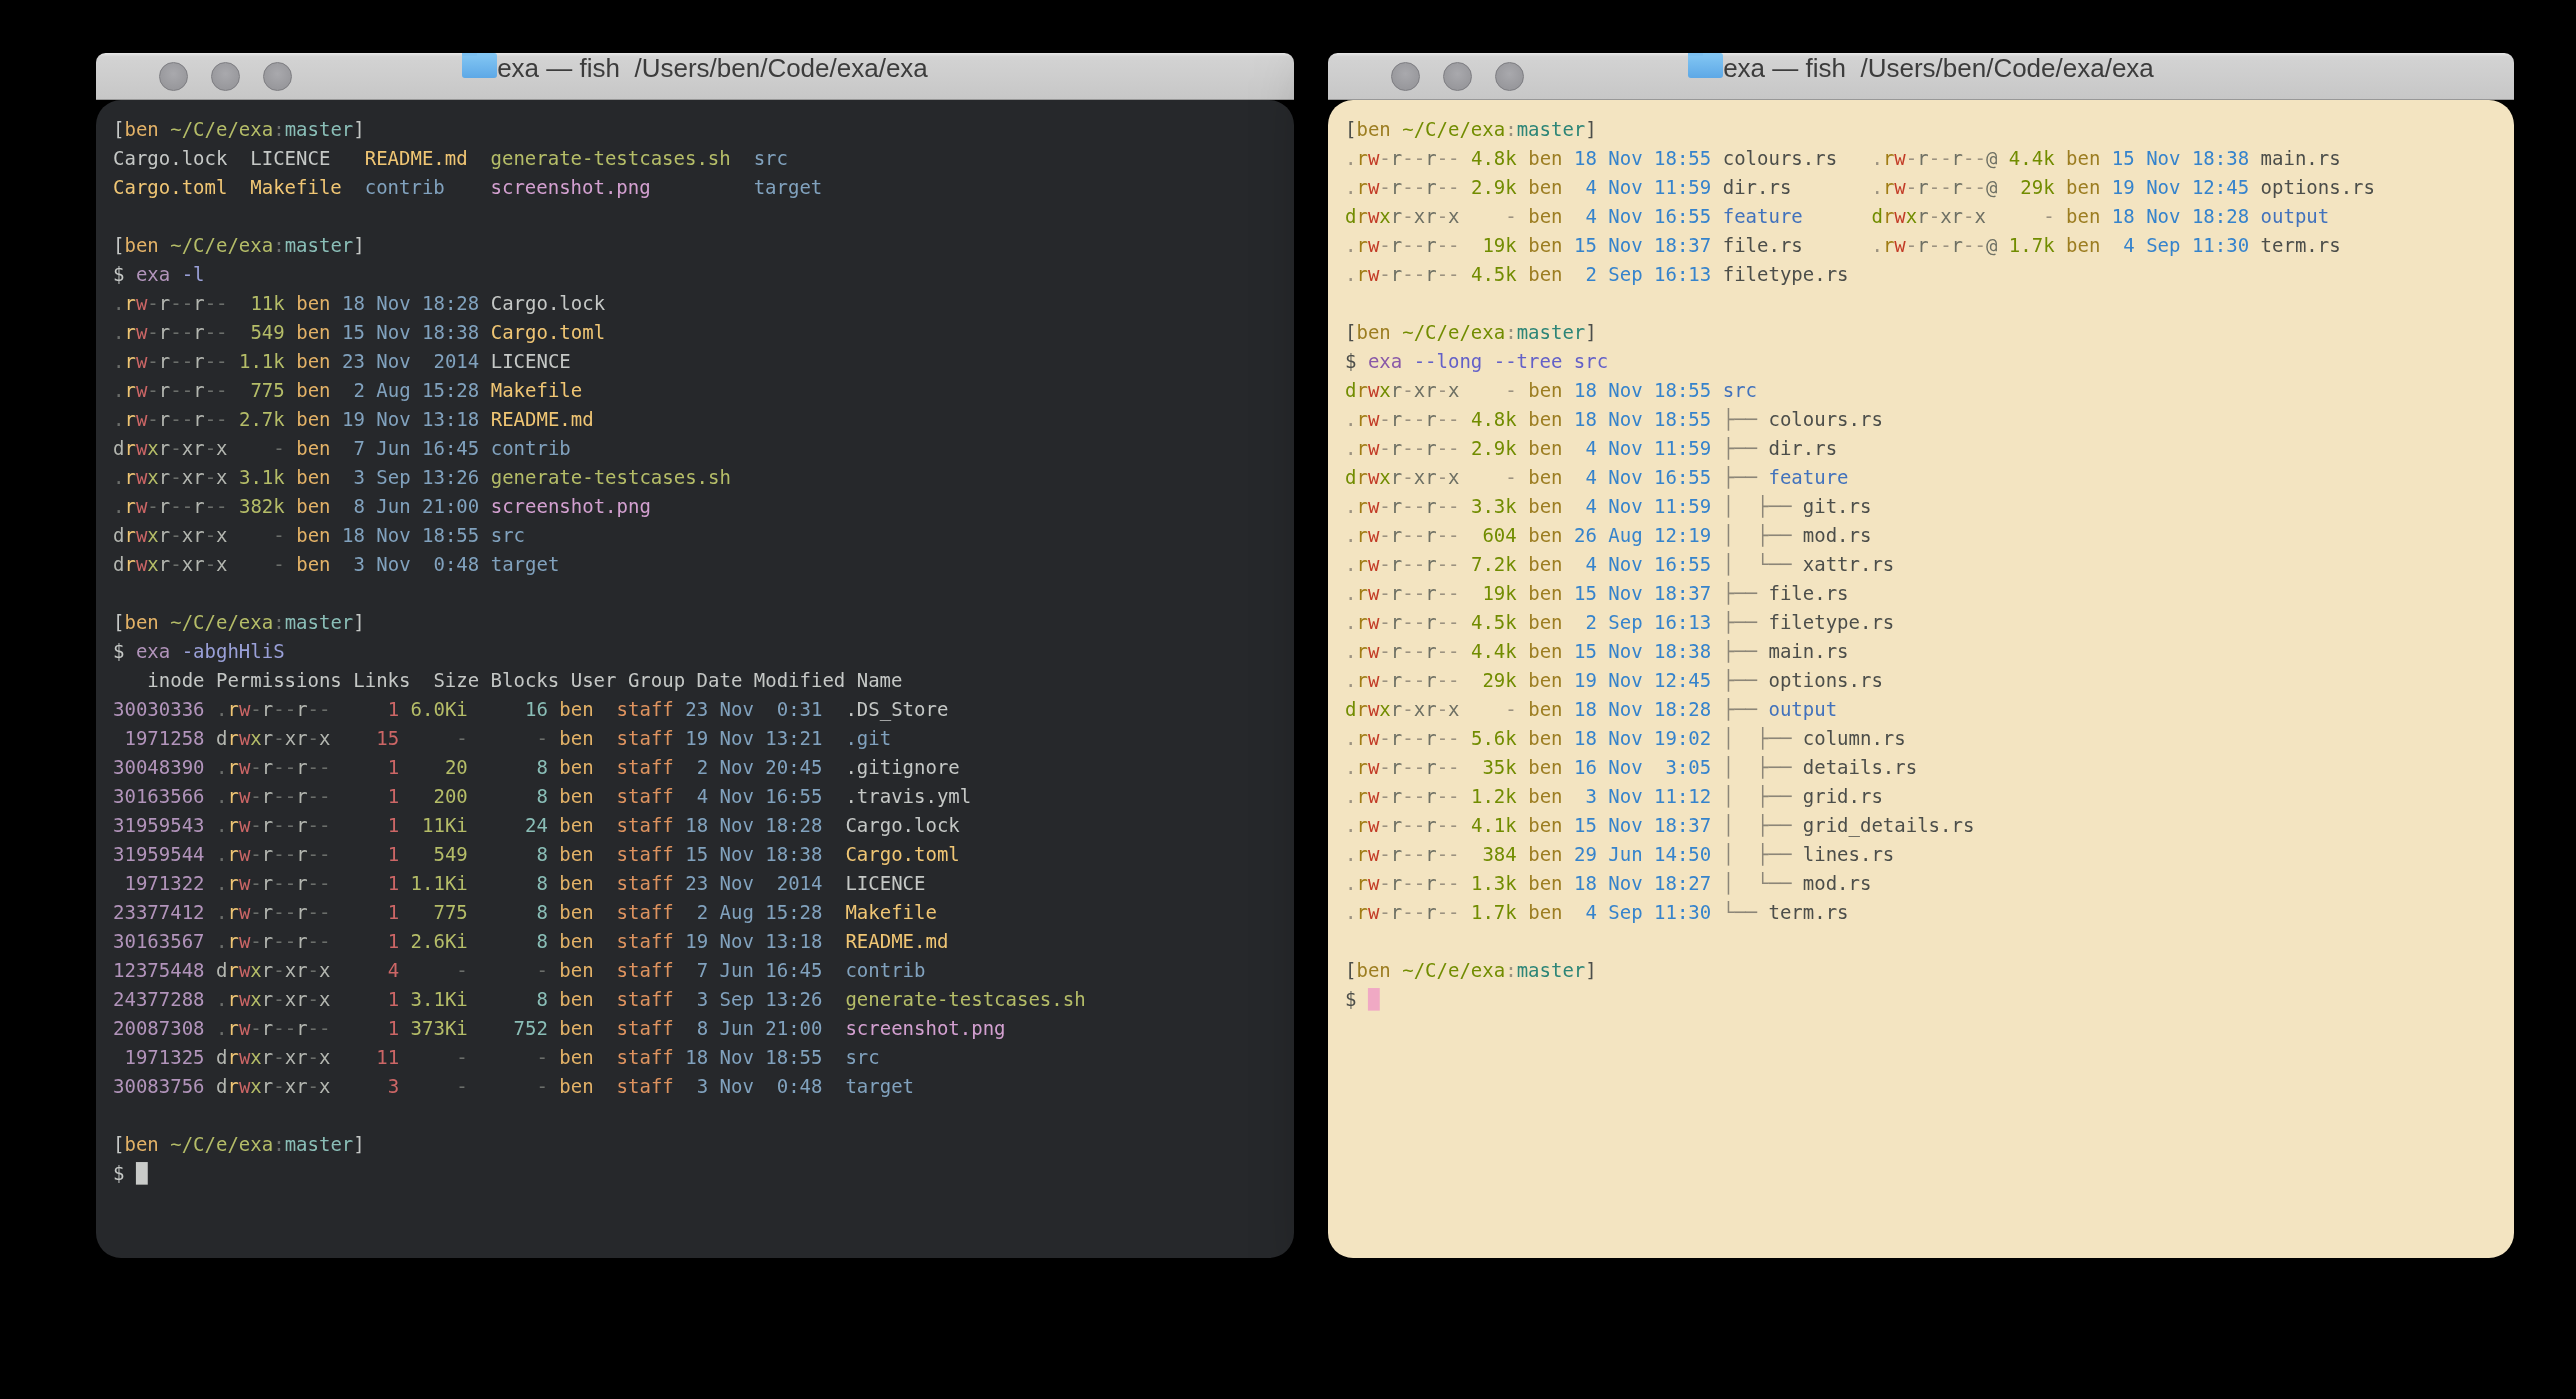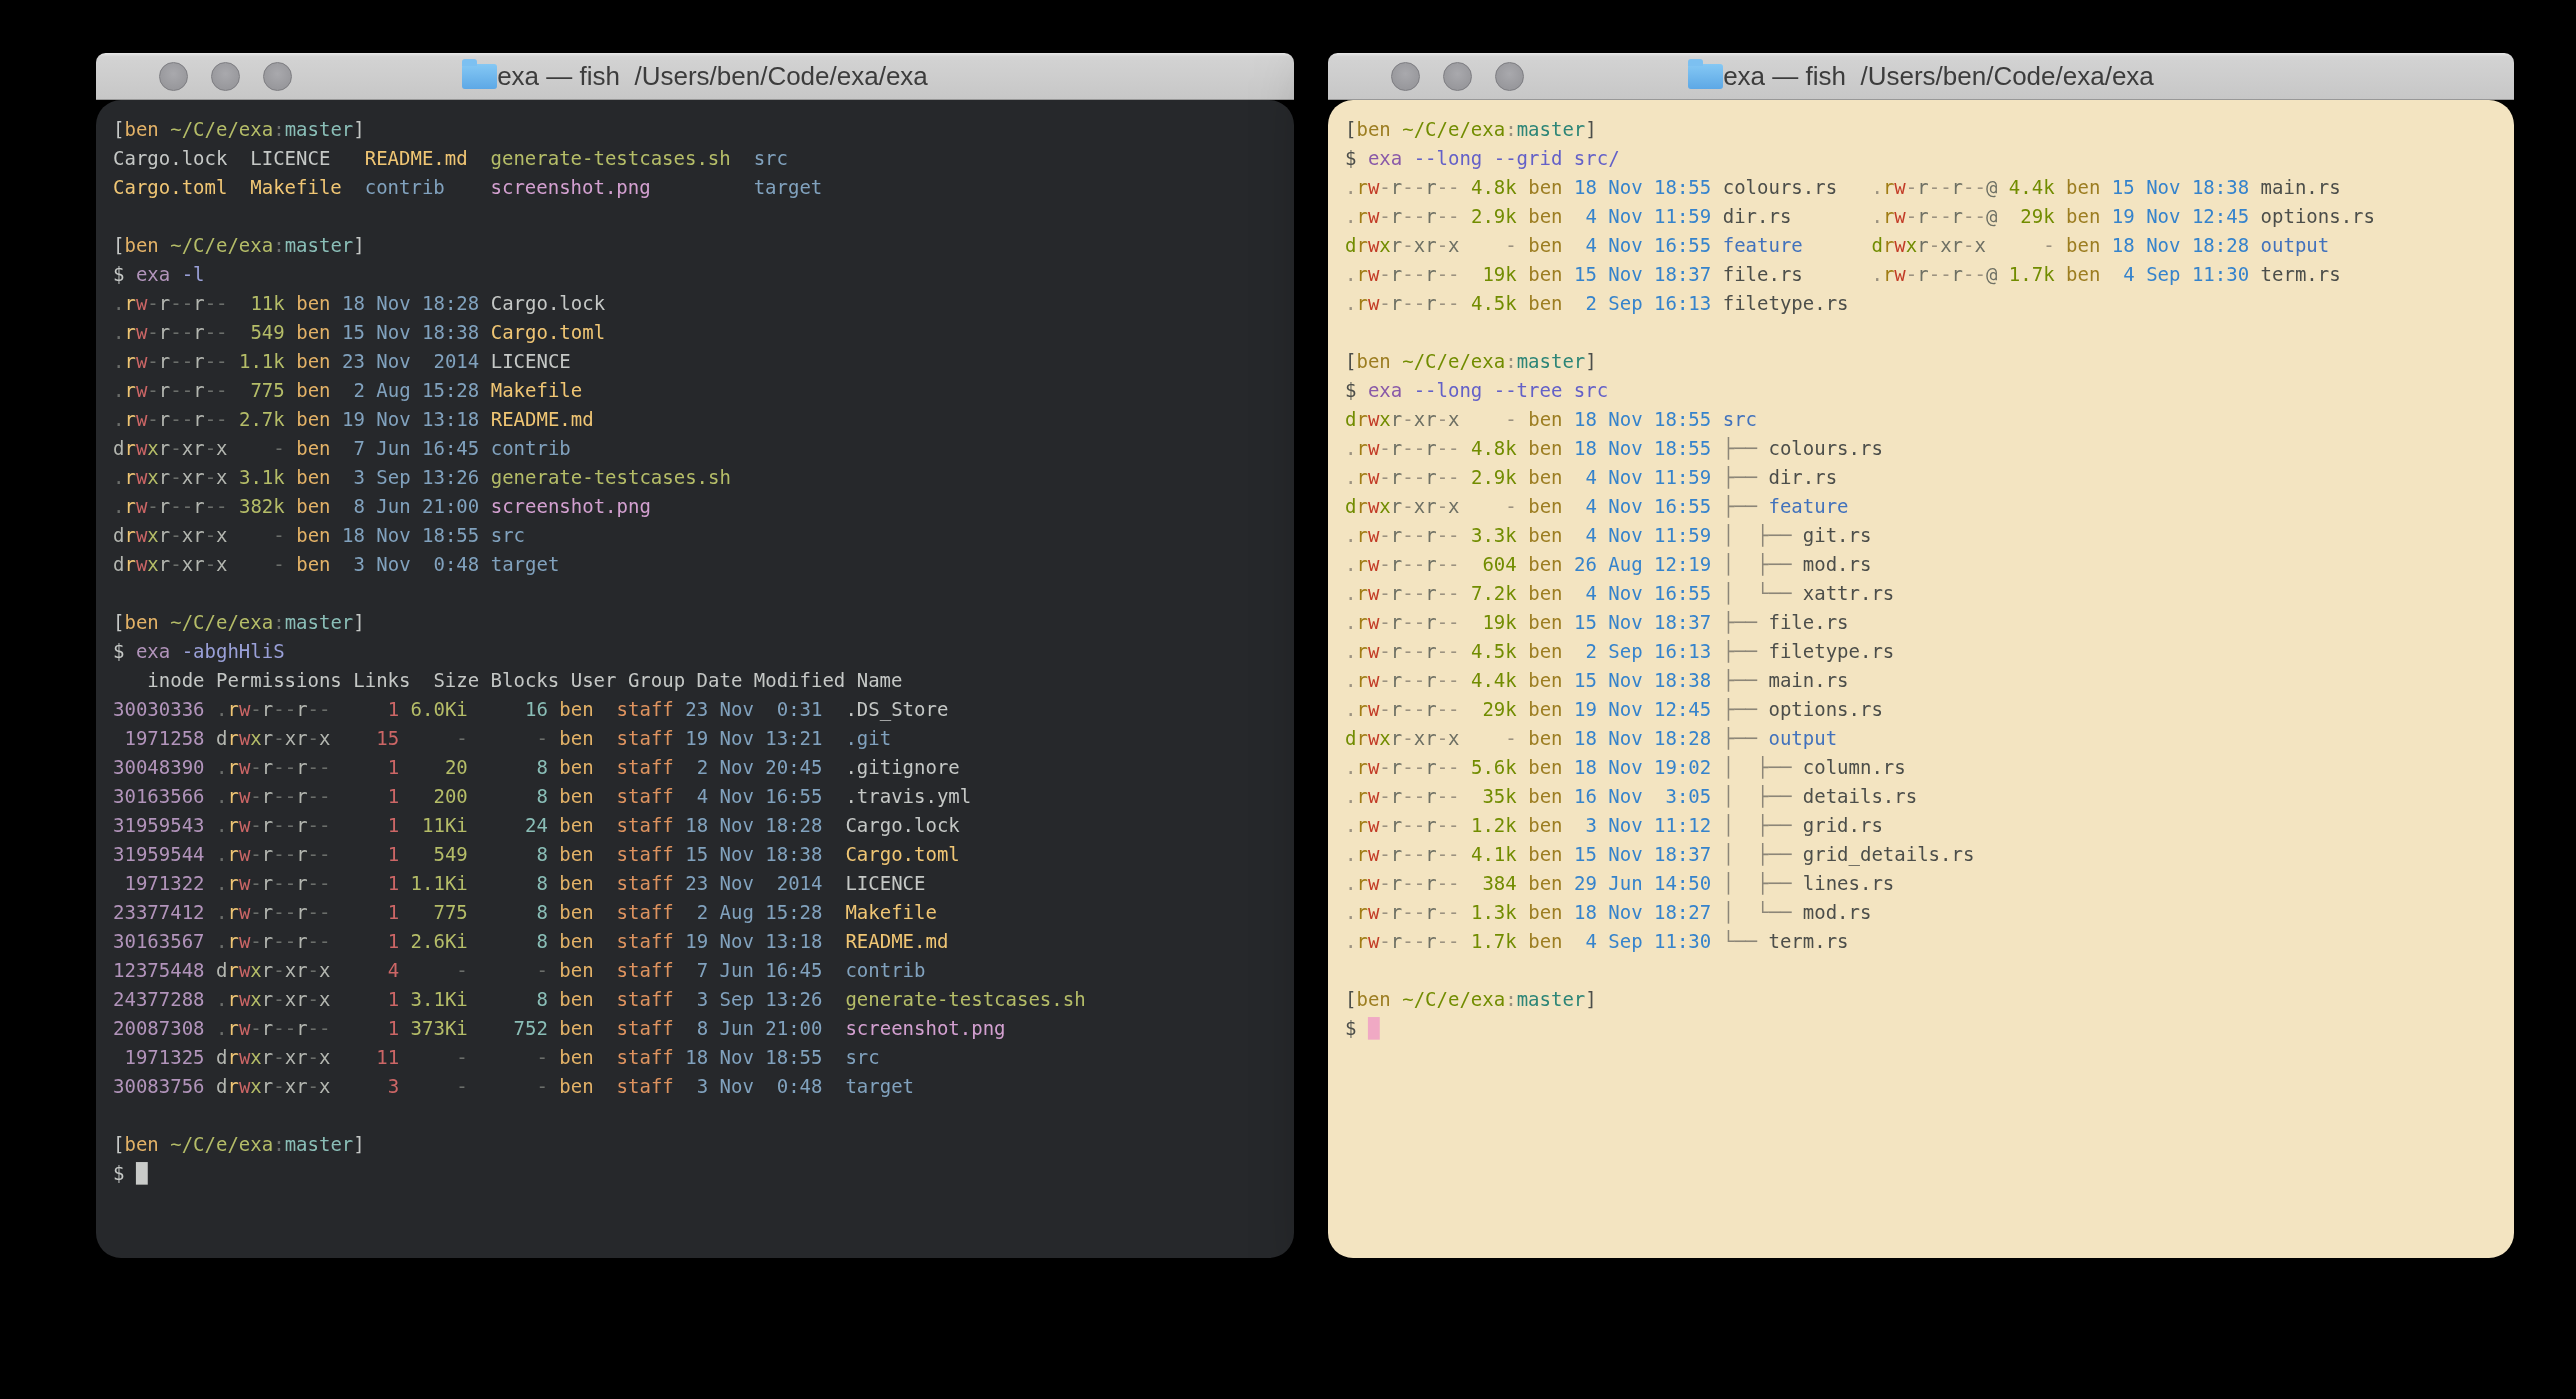--- a/index.html
+++ b/index.html
@@ -28,21 +28,21 @@
   }
   .light{
     width:29px;height:29px;border-radius:50%;
     background:radial-gradient(circle at 50% 40%,#a9a9ad,#919195);
     border:1px solid #7c7c80;
     box-sizing:border-box;
     padding:0;
   }
   .titlewrap{
     position:absolute;left:0;right:0;top:0;bottom:0;
-    display:flex;align-items:center;justify-content:center;gap:0;
+    display:flex;align-items:flex-start;justify-content:center;gap:0;
   }
   .folder{
     width:35px;height:25px;
     background:linear-gradient(180deg,#85c8f4,#5da8e6);
     border-radius:2.9px;
     position:relative;
     flex:0 0 auto;
   }
   .folder::before{
     content:"";
@@ -149,21 +149,20 @@
       <button class="light"></button>
       <button class="light"></button>
     </div>
     <div class="titlewrap">
       <span class="folder"></span>
       <span class="title-text">exa — fish  /Users/ben/Code/exa/exa</span>
     </div>
   </div>
   <div class="term">
       <div class="tline"><span class="c-fg">[</span><span class="c-user">ben</span><span class="c-fg"> </span><span class="c-green">~/C/e/exa</span><span class="c-dim">:</span><span class="c-teal">master</span><span class="c-fg">]</span></div>
-      <div class="tline"><span class="c-fg">$ </span><span class="c-purple">exa</span><span class="c-fg"> </span><span class="c-violet">--long --grid</span><span class="c-fg"> </span><span class="c-violet">src/</span></div>
       <div class="tline"><span class="c-dim">.</span><span class="c-yellow">r</span><span class="c-red">w</span><span class="c-dim">-</span><span class="c-dim2">r</span><span class="c-dim">-</span><span class="c-dim">-</span><span class="c-dim2">r</span><span class="c-dim">-</span><span class="c-dim">-</span><span class="c-green"> 4.8k</span><span class="c-fg"> </span><span class="c-user">ben</span><span class="c-fg"> </span><span class="c-blue">18 Nov 18:55</span><span class="c-fg"> </span><span class="c-fg">colours.rs</span><span class="c-fg">   </span><span class="c-dim">.</span><span class="c-yellow">r</span><span class="c-red">w</span><span class="c-dim">-</span><span class="c-dim2">r</span><span class="c-dim">-</span><span class="c-dim">-</span><span class="c-dim2">r</span><span class="c-dim">-</span><span class="c-dim">-</span><span class="c-dim2">@</span><span class="c-green"> 4.4k</span><span class="c-fg"> </span><span class="c-user">ben</span><span class="c-fg"> </span><span class="c-blue">15 Nov 18:38</span><span class="c-fg"> </span><span class="c-fg">main.rs</span></div>
       <div class="tline"><span class="c-dim">.</span><span class="c-yellow">r</span><span class="c-red">w</span><span class="c-dim">-</span><span class="c-dim2">r</span><span class="c-dim">-</span><span class="c-dim">-</span><span class="c-dim2">r</span><span class="c-dim">-</span><span class="c-dim">-</span><span class="c-green"> 2.9k</span><span class="c-fg"> </span><span class="c-user">ben</span><span class="c-fg"> </span><span class="c-blue"> 4 Nov 11:59</span><span class="c-fg"> </span><span class="c-fg">dir.rs</span><span class="c-fg">       </span><span class="c-dim">.</span><span class="c-yellow">r</span><span class="c-red">w</span><span class="c-dim">-</span><span class="c-dim2">r</span><span class="c-dim">-</span><span class="c-dim">-</span><span class="c-dim2">r</span><span class="c-dim">-</span><span class="c-dim">-</span><span class="c-dim2">@</span><span class="c-green">  29k</span><span class="c-fg"> </span><span class="c-user">ben</span><span class="c-fg"> </span><span class="c-blue">19 Nov 12:45</span><span class="c-fg"> </span><span class="c-fg">options.rs</span></div>
       <div class="tline"><span class="c-dimd">d</span><span class="c-yellow">r</span><span class="c-red">w</span><span class="c-green">x</span><span class="c-dim2">r</span><span class="c-dim">-</span><span class="c-dim2">x</span><span class="c-dim2">r</span><span class="c-dim">-</span><span class="c-dim2">x</span><span class="c-dim">    -</span><span class="c-fg"> </span><span class="c-user">ben</span><span class="c-fg"> </span><span class="c-blue"> 4 Nov 16:55</span><span class="c-fg"> </span><span class="c-dir">feature</span><span class="c-fg">      </span><span class="c-dimd">d</span><span class="c-yellow">r</span><span class="c-red">w</span><span class="c-green">x</span><span class="c-dim2">r</span><span class="c-dim">-</span><span class="c-dim2">x</span><span class="c-dim2">r</span><span class="c-dim">-</span><span class="c-dim2">x</span><span class="c-dim">     -</span><span class="c-fg"> </span><span class="c-user">ben</span><span class="c-fg"> </span><span class="c-blue">18 Nov 18:28</span><span class="c-fg"> </span><span class="c-dir">output</span></div>
       <div class="tline"><span class="c-dim">.</span><span class="c-yellow">r</span><span class="c-red">w</span><span class="c-dim">-</span><span class="c-dim2">r</span><span class="c-dim">-</span><span class="c-dim">-</span><span class="c-dim2">r</span><span class="c-dim">-</span><span class="c-dim">-</span><span class="c-green">  19k</span><span class="c-fg"> </span><span class="c-user">ben</span><span class="c-fg"> </span><span class="c-blue">15 Nov 18:37</span><span class="c-fg"> </span><span class="c-fg">file.rs</span><span class="c-fg">      </span><span class="c-dim">.</span><span class="c-yellow">r</span><span class="c-red">w</span><span class="c-dim">-</span><span class="c-dim2">r</span><span class="c-dim">-</span><span class="c-dim">-</span><span class="c-dim2">r</span><span class="c-dim">-</span><span class="c-dim">-</span><span class="c-dim2">@</span><span class="c-green"> 1.7k</span><span class="c-fg"> </span><span class="c-user">ben</span><span class="c-fg"> </span><span class="c-blue"> 4 Sep 11:30</span><span class="c-fg"> </span><span class="c-fg">term.rs</span></div>
       <div class="tline"><span class="c-dim">.</span><span class="c-yellow">r</span><span class="c-red">w</span><span class="c-dim">-</span><span class="c-dim2">r</span><span class="c-dim">-</span><span class="c-dim">-</span><span class="c-dim2">r</span><span class="c-dim">-</span><span class="c-dim">-</span><span class="c-green"> 4.5k</span><span class="c-fg"> </span><span class="c-user">ben</span><span class="c-fg"> </span><span class="c-blue"> 2 Sep 16:13</span><span class="c-fg"> </span><span class="c-fg">filetype.rs</span></div>
       <div class="tline">&nbsp;</div>
       <div class="tline"><span class="c-fg">[</span><span class="c-user">ben</span><span class="c-fg"> </span><span class="c-green">~/C/e/exa</span><span class="c-dim">:</span><span class="c-teal">master</span><span class="c-fg">]</span></div>
       <div class="tline"><span class="c-fg">$ </span><span class="c-purple">exa</span><span class="c-fg"> </span><span class="c-violet">--long --tree</span><span class="c-fg"> </span><span class="c-violet">src</span></div>
       <div class="tline"><span class="c-dimd">d</span><span class="c-yellow">r</span><span class="c-red">w</span><span class="c-green">x</span><span class="c-dim2">r</span><span class="c-dim">-</span><span class="c-dim2">x</span><span class="c-dim2">r</span><span class="c-dim">-</span><span class="c-dim2">x</span><span class="c-dim">    -</span><span class="c-fg"> </span><span class="c-user">ben</span><span class="c-fg"> </span><span class="c-blue">18 Nov 18:55</span><span class="c-fg"> </span><span class="c-dir">src</span></div>
       <div class="tline"><span class="c-dim">.</span><span class="c-yellow">r</span><span class="c-red">w</span><span class="c-dim">-</span><span class="c-dim2">r</span><span class="c-dim">-</span><span class="c-dim">-</span><span class="c-dim2">r</span><span class="c-dim">-</span><span class="c-dim">-</span><span class="c-green"> 4.8k</span><span class="c-fg"> </span><span class="c-user">ben</span><span class="c-fg"> </span><span class="c-blue">18 Nov 18:55</span><span class="c-fg"> </span><span class="c-tree">├── </span><span class="c-fg">colours.rs</span></div>

